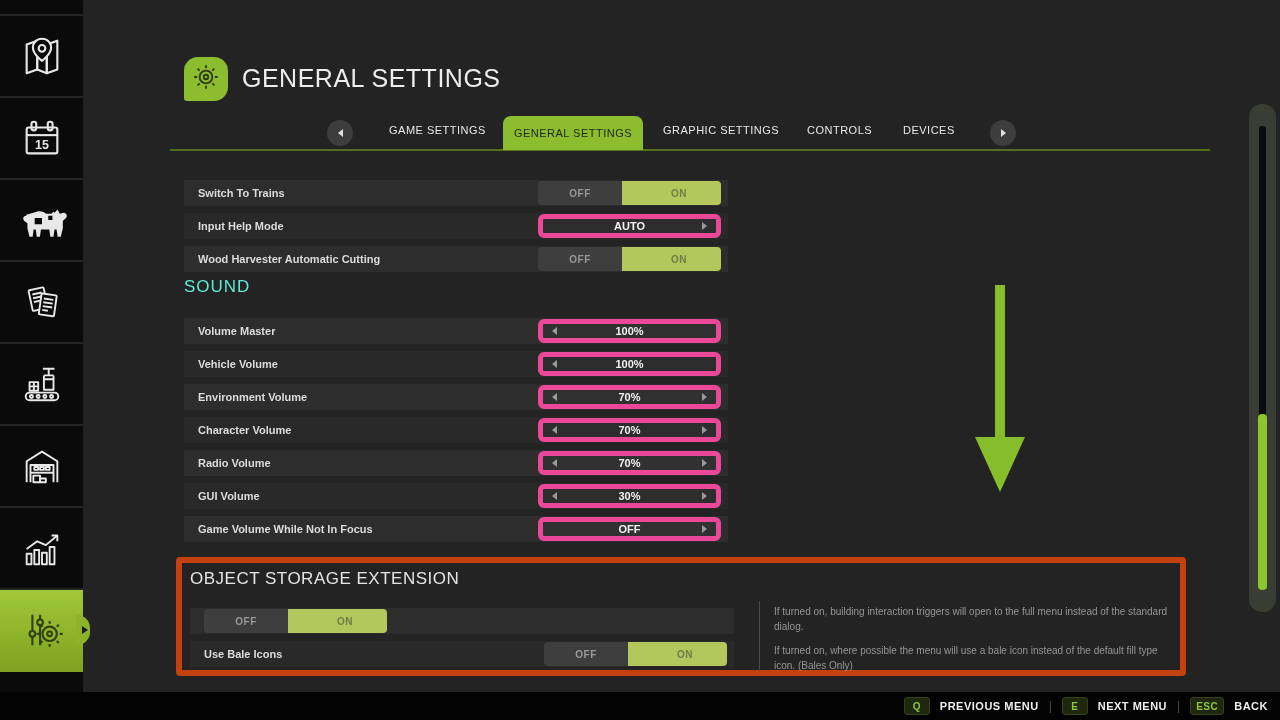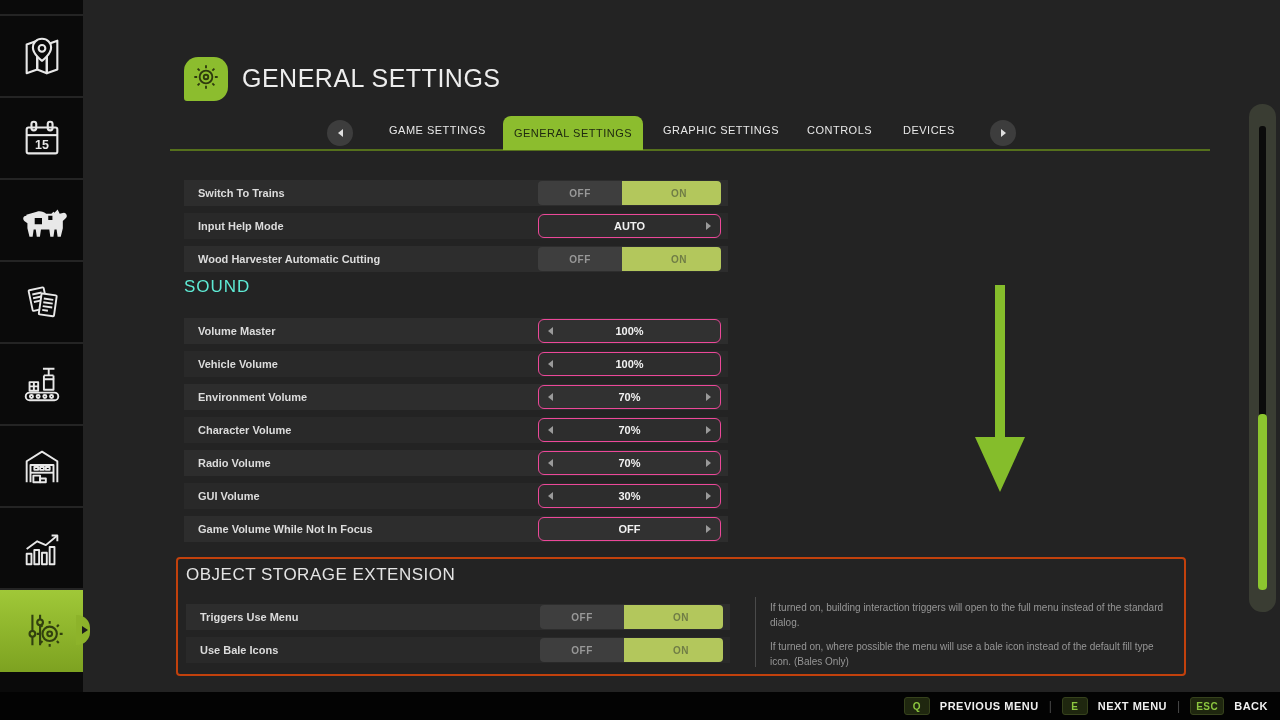--- a/index.html
+++ b/index.html
@@ -42,32 +42,32 @@
   .rows.top-rows{left:184px;top:180px;}
   .rows.sound-rows{left:184px;top:318px;}
   .row{display:flex;align-items:center;height:26px;margin-bottom:7px;padding-left:14px;box-sizing:border-box;}
   .row.light{background:#2d2d2d;} .row.dark{background:#292929;}
   .row .lbl{flex:1;font-size:11px;font-weight:bold;color:#dcdcdc;}
   .ctrl{width:183px;height:24px;margin-right:7px;box-sizing:border-box;position:relative;flex:none;}
   .toggle{display:flex;}
   .seg{flex:1;display:flex;align-items:center;justify-content:center;font-size:10px;font-weight:bold;letter-spacing:.5px;}
   .seg.off{background:#3e3e3e;color:#989898;border-radius:4px 0 0 4px;}
   .seg.on{background:#b3c75c;color:#707d46;border-radius:0 4px 4px 0;padding-left:15px;}
-  .selector{border:1px solid #ec4899;border-radius:6px;display:flex;align-items:center;justify-content:center;
+  .selector{border:5px solid #ec4899;border-radius:6px;display:flex;align-items:center;justify-content:center;
             font-size:11px;font-weight:bold;color:#f2f2f2;background:rgba(255,255,255,0.02);}
   .arr{position:absolute;top:50%;transform:translateY(-50%);width:0;height:0;
        border-top:4px solid transparent;border-bottom:4px solid transparent;}
   .arr.left{left:9px;border-right:5px solid #9a9a9a;}
   .arr.right{right:9px;border-left:5px solid #9a9a9a;}
 
   .section-head{position:absolute;font-size:17px;color:#5eead4;letter-spacing:1px;}
   .sound-head{left:184px;top:277px;}
 
   
-  .ose{position:absolute;left:176px;top:557px;width:1010px;height:119px;border:2px solid #c2410c;
+  .ose{position:absolute;left:176px;top:557px;width:1010px;height:119px;border:6px solid #c2410c;
        border-radius:4px;box-sizing:border-box;}
   .ose-head{position:absolute;left:8px;top:6px;font-size:17px;color:#e4e4e4;letter-spacing:.5px;}
   .ose .rows{left:8px;top:45px;}
   .ose-div{position:absolute;left:577px;top:38px;width:1px;height:70px;background:#4a4a4a;}
   .ose-desc{position:absolute;left:592px;top:42px;width:400px;font-size:10px;color:#969696;line-height:1.45;}
   .ose-desc p{margin:0 0 10px 0;}
 
   
   .down-arrow{position:absolute;left:970px;top:285px;}
 
@@ -312,21 +312,20 @@
     <svg width="60" height="210" viewBox="0 0 60 210">
       <rect x="25" y="0" width="10" height="155" fill="#85bd2b"></rect>
       <polygon points="5,152 55,152 30,207" fill="#85bd2b"></polygon>
     </svg>
   </div>
 
   <div class="ose">
     <div class="ose-head">OBJECT STORAGE EXTENSION</div>
     <div class="rows" style="position:absolute;">
       <div class="row light">
-        <span class="lbl">Triggers Use Menu</span>
         <span class="ctrl toggle">
           <span class="seg off">OFF</span>
           <span class="seg on">ON</span>
         </span>
       </div>
       <div class="row dark">
         <span class="lbl">Use Bale Icons</span>
         <span class="ctrl toggle">
           <span class="seg off">OFF</span>
           <span class="seg on">ON</span>

